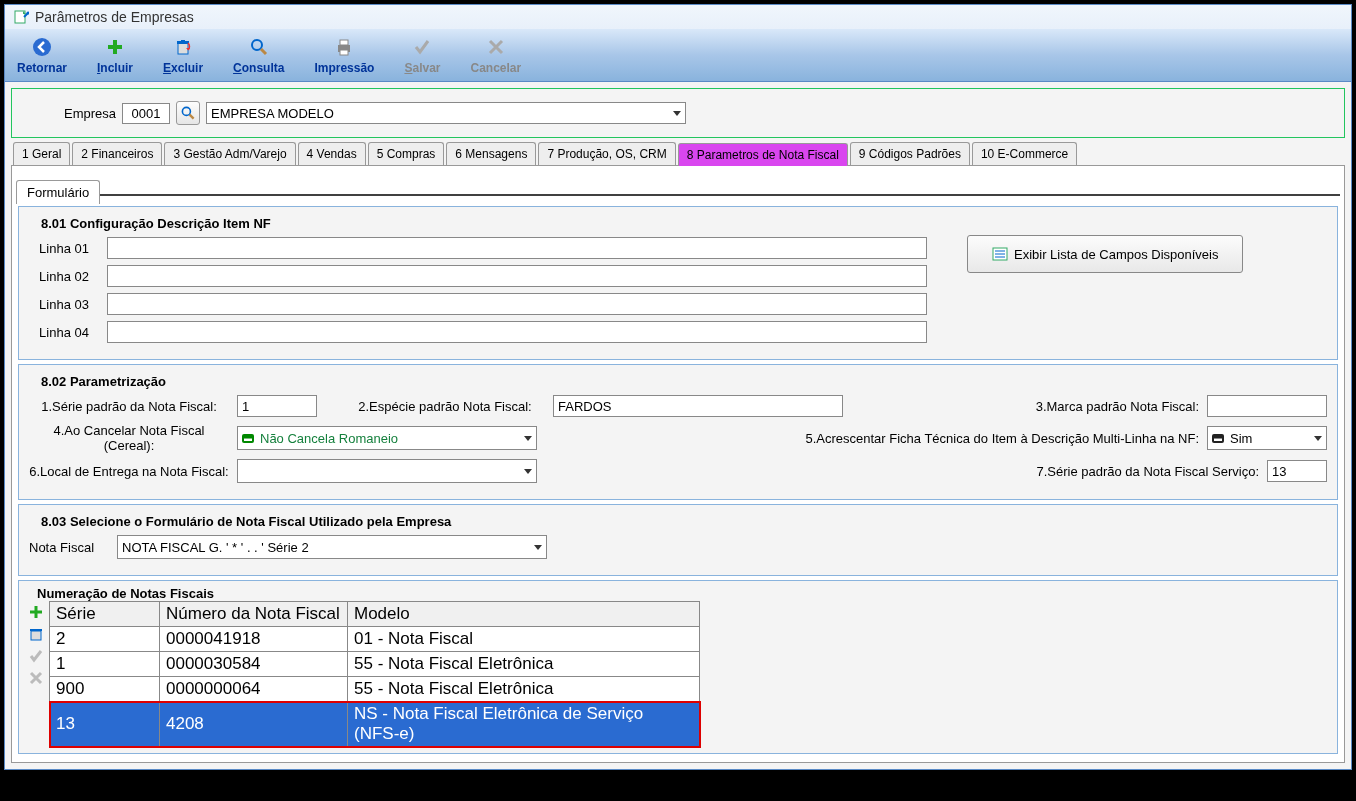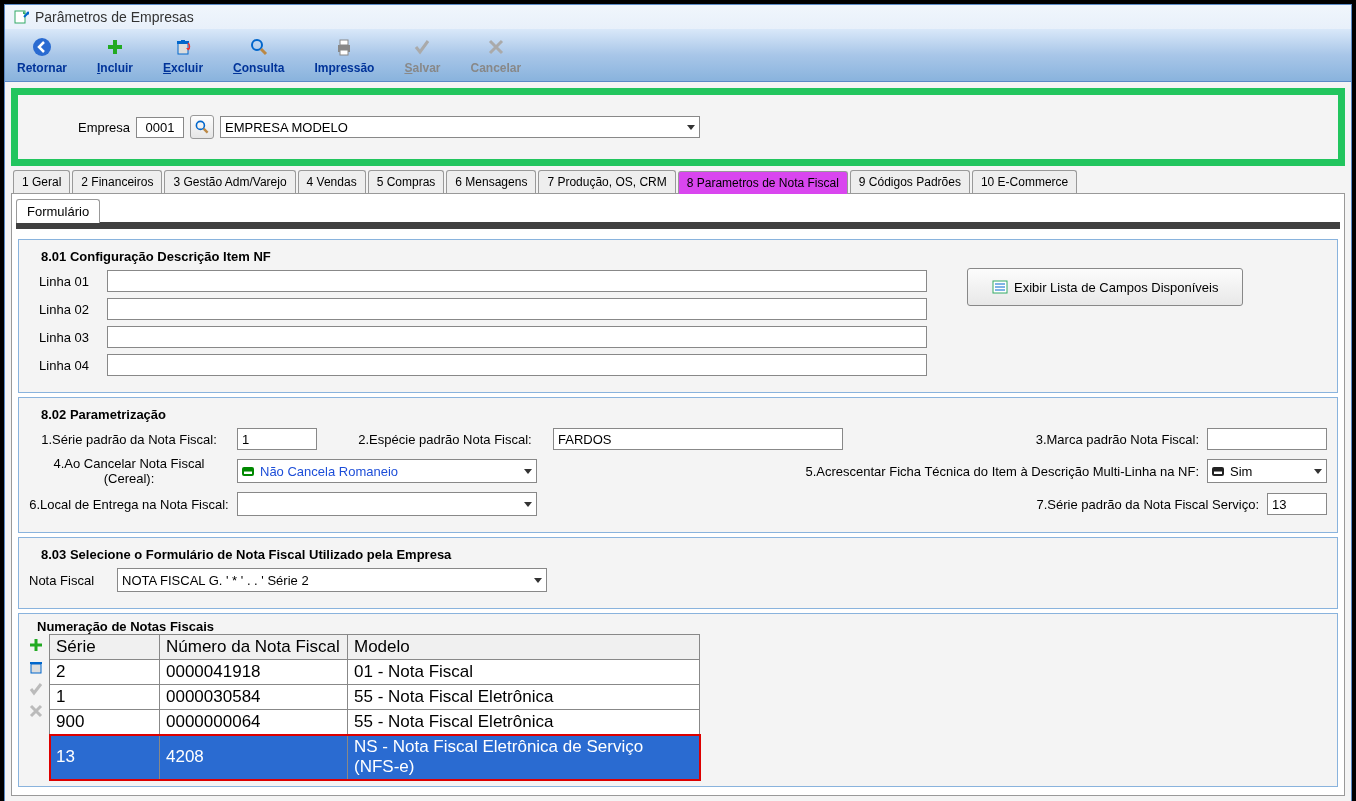--- a/index.html
+++ b/index.html
@@ -8,33 +8,33 @@
 .titlebar { background: linear-gradient(#f0f6fc,#e8f0fa); padding: 4px 8px; display: flex; align-items: center; gap: 6px; font-size: 14px; color: #333; }
 .titlebar svg { width: 16px; height: 16px; }
 .toolbar { background: linear-gradient(#d9e8f9,#a8c6e8 50%,#89b3dd); padding: 4px 6px; display: flex; gap: 18px; border-bottom: 1px solid #5a8ac6; }
 .tb-btn { display: flex; flex-direction: column; align-items: center; gap: 2px; cursor: pointer; padding: 2px 6px; }
 .tb-btn .icon { width: 24px; height: 24px; display: flex; align-items: center; justify-content: center; }
 .tb-btn .label { font-size: 12px; font-weight: bold; }
 .tb-btn.enabled .label { color: #003399; }
 .tb-btn.disabled .label { color: #888; }
 .tb-btn .underline { text-decoration: underline; }
 .content { padding: 6px; background: #f4f4f4; }
-.empresa-row { display: flex; align-items: center; gap: 6px; border: 7px solid #22c55e; padding: 20px; background: #f4f4f4; margin-bottom: 4px; }
+.empresa-row { display: flex; align-items: center; gap: 6px; border: 1px solid #22c55e; padding: 12px; background: #f4f4f4; margin-bottom: 4px; }
 .empresa-row label { font-size: 13px; margin-left: 40px; }
 .empresa-code { width: 48px; border: 1px solid #888; background: #fff; padding: 2px 4px; text-align: center; font-size: 13px; }
 .mag-btn { width: 24px; height: 24px; border: 1px solid #999; border-radius: 3px; background: linear-gradient(#fdfdfd,#e6e6e6); display: flex; align-items: center; justify-content: center; cursor: pointer; }
 .empresa-name { flex: 0 0 480px; border: 1px solid #888; background: #fff; padding: 2px 4px; height: 22px; display: flex; align-items: center; justify-content: space-between; font-size: 13px; }
 .dd-arrow { width: 0; height: 0; border-left: 4px solid transparent; border-right: 4px solid transparent; border-top: 5px solid #333; }
 .tabs { display: flex; gap: 2px; padding: 0 2px; }
 .tab { border: 1px solid #999; border-bottom: none; background: #eee; padding: 4px 8px; font-size: 12px; border-radius: 3px 3px 0 0; cursor: pointer; white-space: nowrap; }
 .tab.active { background: #d946ef; font-weight: normal; position: relative; top: 1px; z-index: 2; }
 .tab-panel { border: 1px solid #999; background: #fff; padding: 4px; }
 .subtabs { display: flex; gap: 2px; }
 .subtab { border: 1px solid #999; border-bottom: none; background: #fff; padding: 4px 10px; border-radius: 3px 3px 0 0; font-size: 13px; }
-.subtab.active { background: #fff; position: relative; top: 1px; }
+.subtab.active { background: #fff; position: relative; top: 10px; }
 .fieldset { border: 1px solid #89b3dd; margin: 4px 2px; padding: 10px; background: #f4f4f4; }
 .fieldset-legend { font-weight: bold; font-size: 13px; padding: 0 4px; background: #f4f4f4; margin-left: 8px; margin-top: -18px; display: inline-block; }
 .row { display: flex; align-items: center; gap: 8px; margin: 6px 0; }
 .row label { text-align: center; font-size: 13px; }
 .text-input { border: 1px solid #888; background: #fff; padding: 2px 4px; font-size: 13px; height: 22px; }
 .btn-exibir { border: 1px solid #888; border-radius: 3px; background: linear-gradient(#fcfcfc,#e8e8e8); padding: 10px 24px; font-size: 13px; cursor: pointer; display: flex; align-items: center; gap: 6px; }
 .dropdown { border: 1px solid #888; background: #fff; padding: 2px 4px; height: 24px; display: flex; align-items: center; justify-content: space-between; font-size: 13px; gap: 6px; }
 .dropdown .pill { background: #008800; color: #fff; font-size: 8px; padding: 0 2px; border-radius: 2px; }
 .dropdown .pill-dark { background: #222; color: #fff; font-size: 8px; padding: 0 2px; border-radius: 2px; }
 .grid-area { display: flex; gap: 2px; }
@@ -156,21 +156,21 @@
       <div class="tab">7 Produção, OS, CRM</div>
       <div class="tab active">8 Parametros de Nota Fiscal</div>
       <div class="tab">9 Códigos Padrões</div>
       <div class="tab">10 E-Commerce</div>
     </div>
 
     <div class="tab-panel">
       <div class="subtabs">
         <div class="subtab active">Formulário</div>
       </div>
-      <div style="border-top:7px solid #404040;">
+      <div style="border-top:2px solid #404040;">
 
         <div class="fieldset" style="margin-top:10px;">
           <div class="fieldset-legend">8.01 Configuração Descrição Item NF</div>
           <div style="display:flex; gap:40px;">
             <div style="flex:1;">
               <div class="row">
                   <label style="width:70px;">Linha 01</label>
                   <input class="text-input" style="flex: 1 1 0%;">
                 </div>
               <div class="row">
@@ -206,21 +206,21 @@
             <label style="width:200px; margin-left:20px;">2.Espécie padrão Nota Fiscal:</label>
             <input class="text-input" style="width: 290px;" value="FARDOS">
             <label style="flex:1; text-align:right;">3.Marca padrão Nota Fiscal:</label>
             <input class="text-input" style="width: 120px;" value="">
           </div>
           <div class="row">
             <label style="width:200px;">4.Ao Cancelar Nota Fiscal (Cereal):</label>
             <div class="dropdown" style="width:300px;">
               <span style="display:flex;align-items:center;gap:6px;">
                   <span class="pill">▬</span>
-                  <span style="color:#1d4ed8;">Não Cancela Romaneio</span>
+                  <span style="color:#15803d;">Não Cancela Romaneio</span>
                 </span>
               <div class="dd-arrow"></div>
             </div>
             <label style="flex:1; text-align:right;">5.Acrescentar Ficha Técnica do Item à Descrição Multi-Linha na NF:</label>
             <div class="dropdown" style="width:120px;">
               <span style="display:flex;align-items:center;gap:6px;">
                   <span class="pill-dark">▬</span>
                   <span>Sim</span>
                 </span>
               <div class="dd-arrow"></div>

